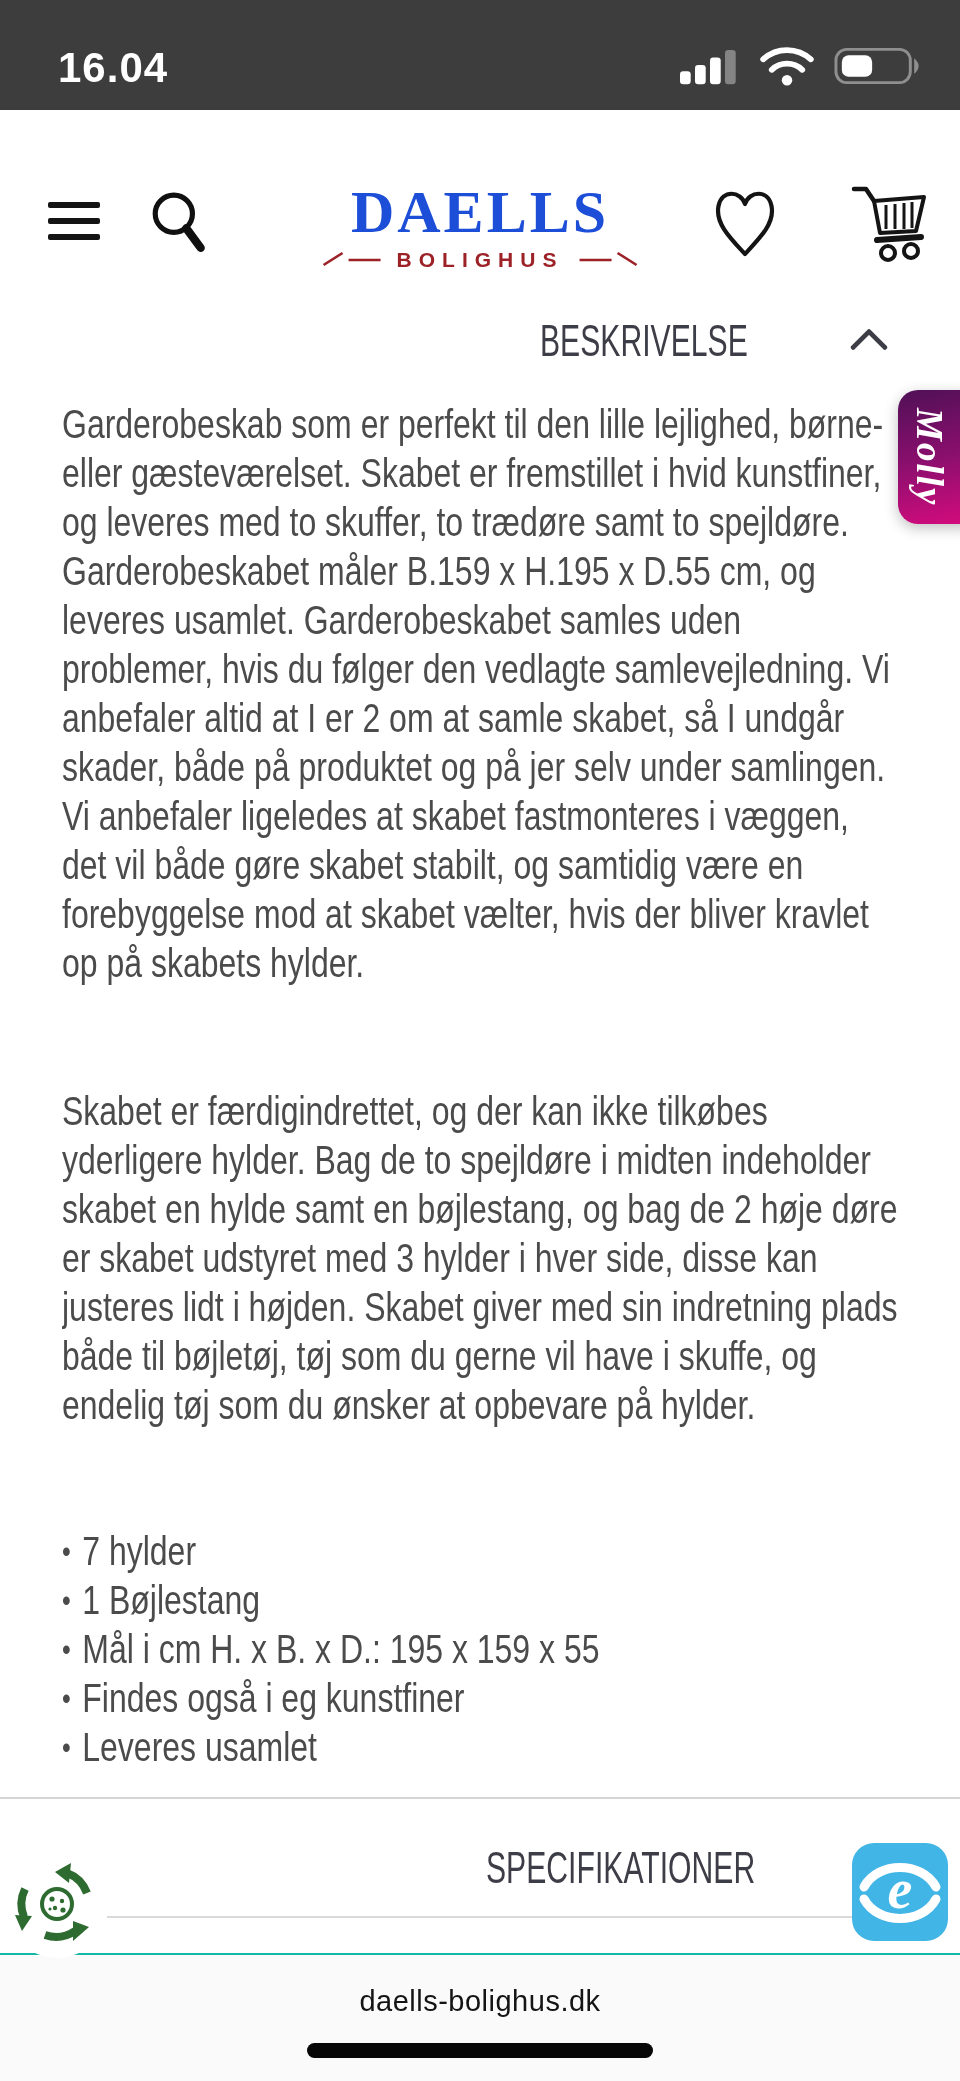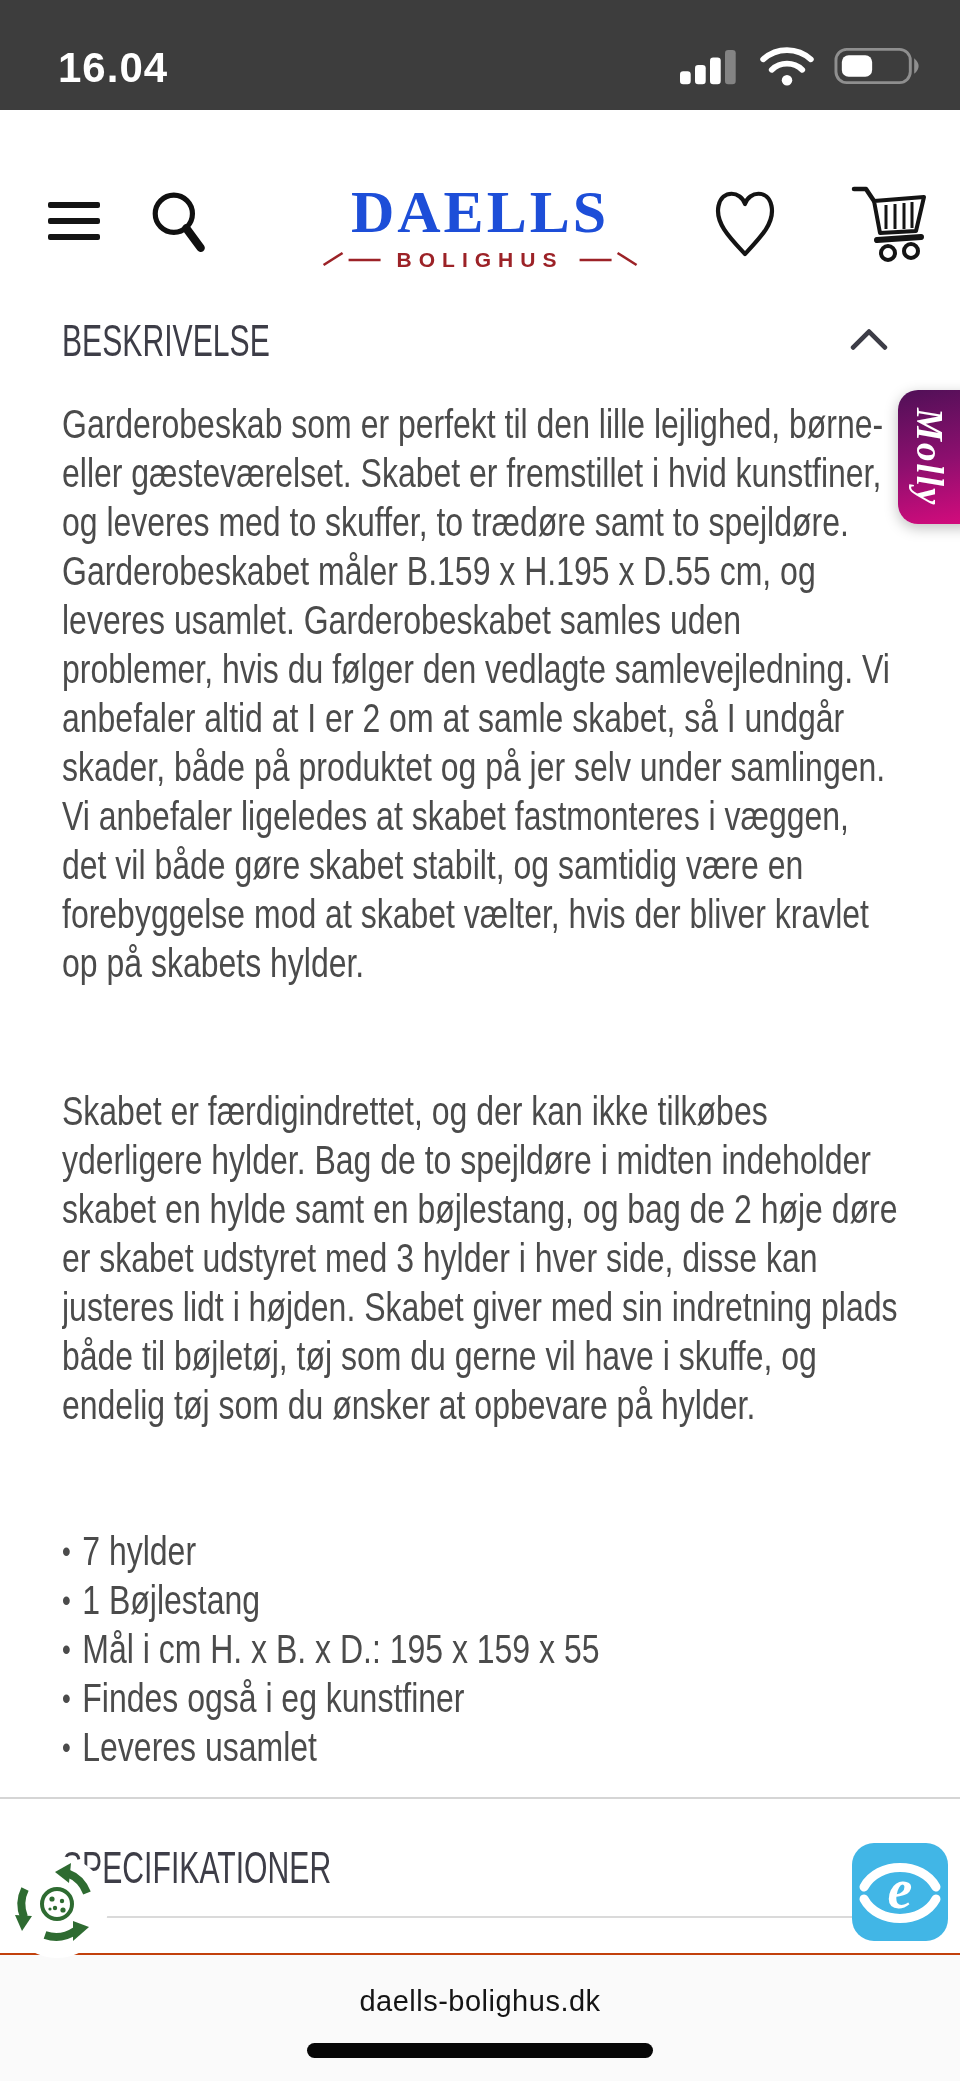--- a/index.html
+++ b/index.html
@@ -30,21 +30,21 @@
     font-size:60px; letter-spacing:3px; color:#1d4ed8; line-height:1;
   }
   .logo-subrow { display:flex; align-items:center; justify-content:center; gap:14px; margin-top:6px; }
   .logo-subtitle { font-size:21px; font-weight:700; letter-spacing:7px; color:#9c2227; }
   .heart-btn { position:absolute; left:712px; top:78px; }
   .cart-btn { position:absolute; left:850px; top:70px; }
 
   
   .section-header {
     margin:31px 72px 0 62px; height:50px;
-    display:flex; justify-content:space-between; align-items:center;
+    display:flex; justify-content:flex-end; align-items:center;
   }
   .section-title {
     font-size:45px; color:#3d3d47; white-space:nowrap;
     transform:scaleX(0.67); transform-origin:0 50%;
   }
   .body-text {
     margin-left:62px; width:1074px; transform:scaleX(0.78); transform-origin:0 0;
     font-size:41px; line-height:49px; color:#4b4b4b; overflow:hidden;
   }
   .p1 { margin-top:34px; height:637px; }
@@ -84,21 +84,21 @@
   .emark-inner svg { position:absolute; left:0; top:0; }
   .emark-letter {
     position:absolute; left:0; top:8px; width:86px; text-align:center;
     font-family:"Liberation Serif", serif; font-style:italic; font-weight:700;
     font-size:56px; color:#fff;
   }
 
   
   .browser-bar {
     position:absolute; left:0; top:1953px; width:960px; height:128px; box-sizing:border-box;
-    background:#fafafa; border-top:2px solid #c2410c;
+    background:#fafafa; border-top:2px solid #14b8a6;
   }
   .browser-url { margin-top:30px; text-align:center; font-size:29px; color:#141414; letter-spacing:0.5px; }
   .home-indicator {
     position:absolute; left:307px; top:88px; width:346px; height:15px;
     border-radius:8px; background:#070707;
   }
 </style>
 </head>
 <body>
 

